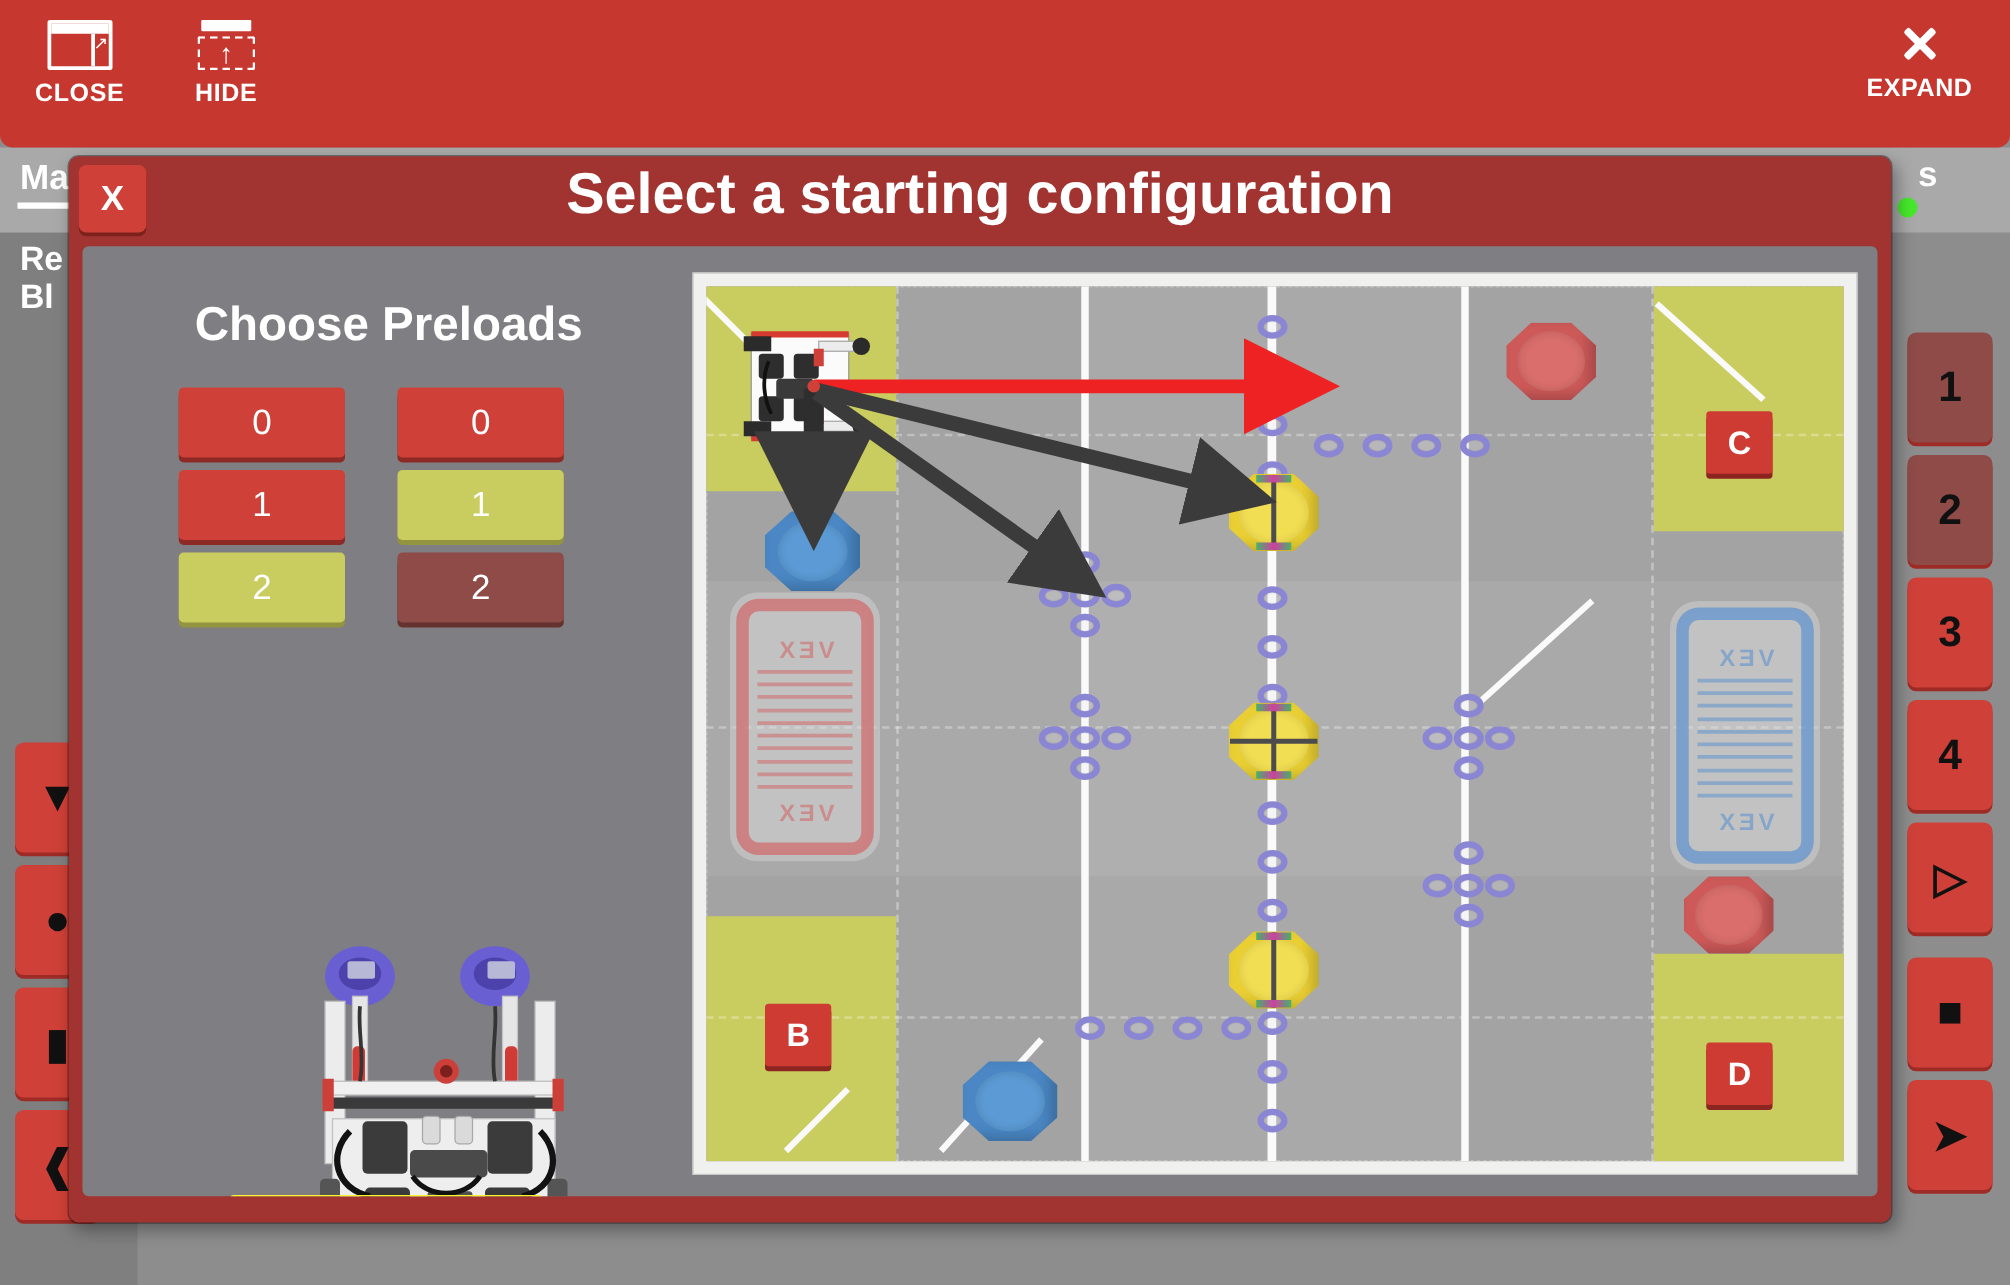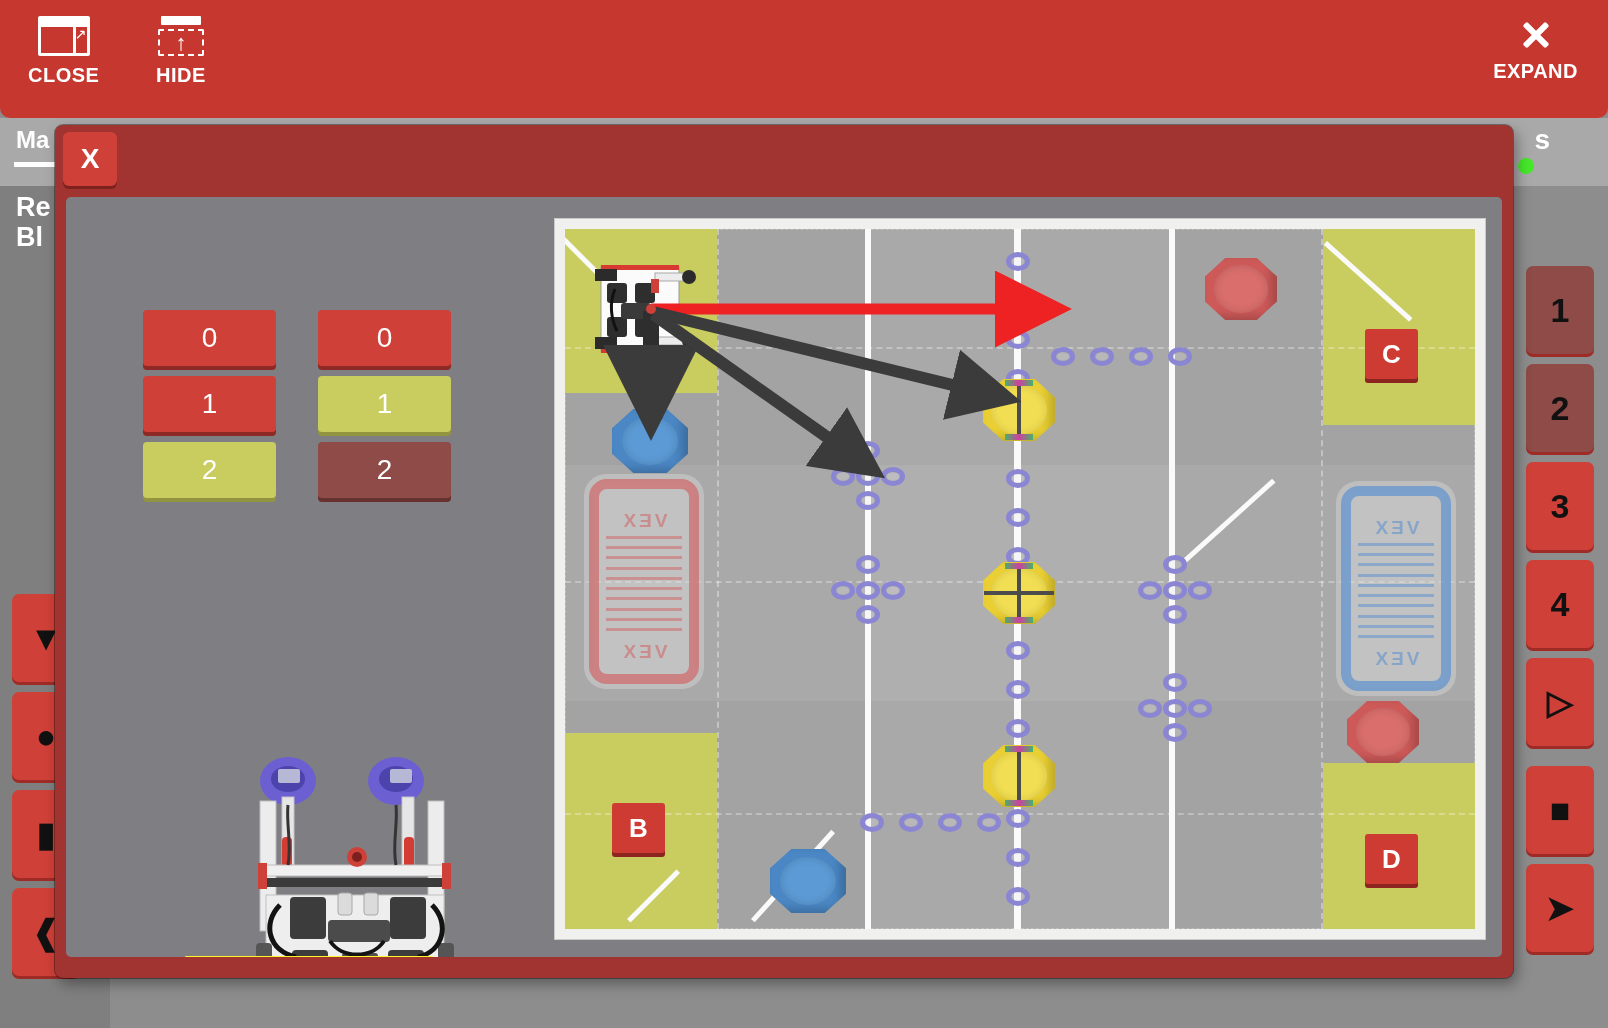--- a/index.html
+++ b/index.html
@@ -58,21 +58,21 @@
   }
   .icon-close-x:before { transform: rotate(45deg); }
   .icon-close-x:after  { transform: rotate(-45deg); }
 
   .bg-tabbar {
     position: absolute; left: 0; top: 118px; width: 1608px; height: 68px;
     background: #a9a9a9;
   }
   .bg-tab-label {
     position: absolute; left: 16px; top: 126px; color: #fff;
-    font-size: 24px; font-weight: bold;
+    font-size: 28px; font-weight: bold;
   }
   .bg-tab-underline {
     position: absolute; left: 14px; top: 162px; width: 58px; height: 5px; background: #fff;
   }
   .bg-tab-right {
     position: absolute; right: 58px; top: 124px; color: #fff;
     font-size: 28px; font-weight: bold;
   }
   .bg-green-dot {
     position: absolute; right: 74px; top: 158px; width: 16px; height: 16px;
@@ -294,25 +294,27 @@
     </div>
     <div class="bg-toolbtn" style="right:30px">
       <div class="icon-close-x"></div>
       <div class="lbl">EXPAND</div>
     </div>
   </div>
 
   <div class="modal">
     <div class="modal-header">
       <div class="modal-x">X</div>
+      <div class="modal-title">Select a starting configuration</div>
     </div>
 
     <div class="modal-body">
 
       <div class="left-pane">
+        <div class="preload-title">Choose Preloads</div>
 
         <div class="preload-grid">
           <div class="pbtn">0</div>
           <div class="pbtn">0</div>
           <div class="pbtn">1</div>
           <div class="pbtn sel">1</div>
           <div class="pbtn sel">2</div>
           <div class="pbtn muted">2</div>
         </div>
 

